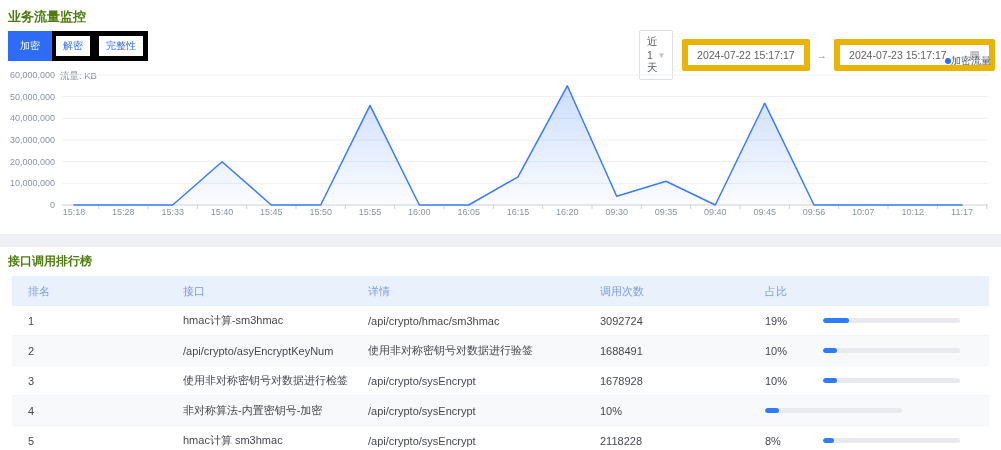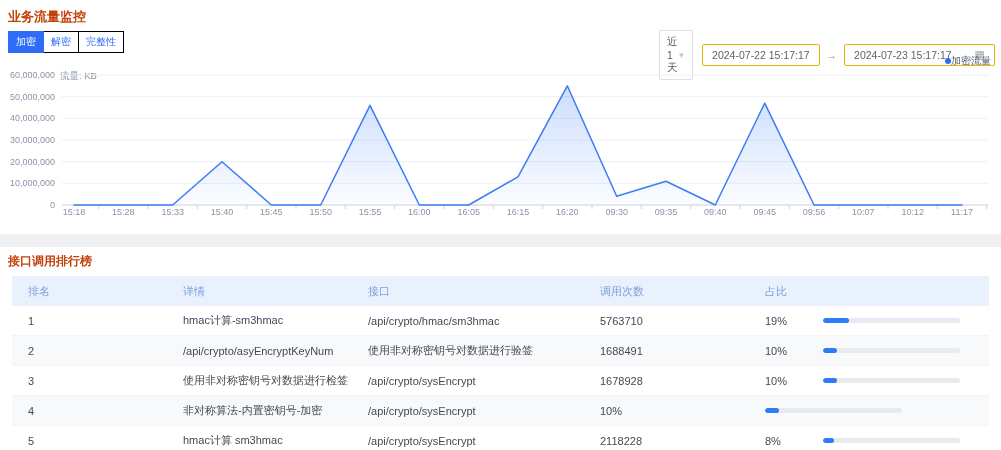--- a/index.html
+++ b/index.html
@@ -8,39 +8,39 @@
     width:1001px; height:450px; overflow:hidden;
     background:#eef0f3;
     font-family:"Liberation Sans","DejaVu Sans",sans-serif;
     -webkit-font-smoothing:antialiased;
   }
   .card { background:#fff; position:relative; }
   .card-top { height:234px; }
   .card-bottom { height:203px; }
   .band { height:13px; background:#eef0f3; }
 
-  .section-title { font-weight:bold; font-size:13px; color:#c2410c; position:absolute; left:8px; top:8px; }
+  .section-title { font-weight:bold; font-size:13px; color:#4d7c0f; position:absolute; left:8px; top:8px; }
   .card-bottom .section-title { font-size:12px; top:6px;text-align:right; }
 
   .tabs { position:absolute; left:8px; top:31px; display:flex; }
   .tab {
     font-size:10px; line-height:1; padding:5px 7px; margin:0;
-    background:#fff; color:#2e6cf6; border:1px solid #000000;
+    background:#fff; color:#2e6cf6; border:5px solid #000000;
     cursor:pointer; font-family:inherit;
   }
   .tab + .tab { margin-left:-1px; }
   .tab.active { background:#2e6cf6; color:#fff; border-color:#2e6cf6; position:relative; z-index:1; }
 
   .controls { position:absolute; right:6px; top:30px; display:flex; align-items:center; font-size:10.5px; color:#606266; }
   .select {
     border:1px solid #dcdfe6; border-radius:2px; padding:4px 7px; background:#fff;
     display:flex; align-items:center; justify-content:space-between; width:34px; margin-right:9px; cursor:pointer;
   }
   .caret { color:#c0c4cc; font-size:8px; }
-  .date-input { border:1px solid #eab308; border-radius:2px; padding:4px 9px; background:#fff; cursor:text; white-space:nowrap; }
+  .date-input { border:6px solid #eab308; border-radius:2px; padding:4px 9px; background:#fff; cursor:text; white-space:nowrap; }
   .arrow { margin:0 7px; color:#909399; }
   .date-input.end { display:flex; align-items:flex-start; gap:23px; }
   .cal { color:#a8abb2; font-size:11px; line-height:1; cursor:pointer; }
 
   .y-title { position:absolute; left:60px; top:70px; font-size:9.5px; color:#86909c; }
   .legend { position:absolute; right:10px; top:54px; font-size:10px; color:#4e5969; display:flex; align-items:center; cursor:pointer; }
   .dot { width:6px; height:6px; border-radius:50%; background:#2e6cf6; display:inline-block; }
 
   #traffic-chart { position:absolute; left:0; top:64px; display:block; }
 
@@ -152,32 +152,32 @@
     </svg>
 </div>
 
 <div class="band"></div>
 
 <div class="card card-bottom">
   <div class="section-title">接口调用排行榜</div>
   <div class="table">
     <div class="trow thead-row" id="table-head">
         <div class="cell">排名</div>
+        <div class="cell">接口</div>
         <div class="cell">详情</div>
-        <div class="cell">接口</div>
         <div class="cell">调用次数</div>
         <div class="cell">占比</div>
         <div></div>
       </div>
     <div id="table-body">
         <div class="trow body">
           <div class="cell">1</div>
           <div class="cell">hmac计算-sm3hmac</div>
           <div class="cell">/api/crypto/hmac/sm3hmac</div>
-          <div class="cell">5763710</div>
+          <div class="cell">3092724</div>
           <div class="cell">19%</div>
           <div class="bar-cell">
             <div class="bar-track">
               <div class="bar-fill" style="width: 19%; background: rgb(46, 125, 247);"></div>
             </div>
           </div>
         </div>
         <div class="trow body alt">
           <div class="cell">2</div>
           <div class="cell">/api/crypto/asyEncryptKeyNum</div>

